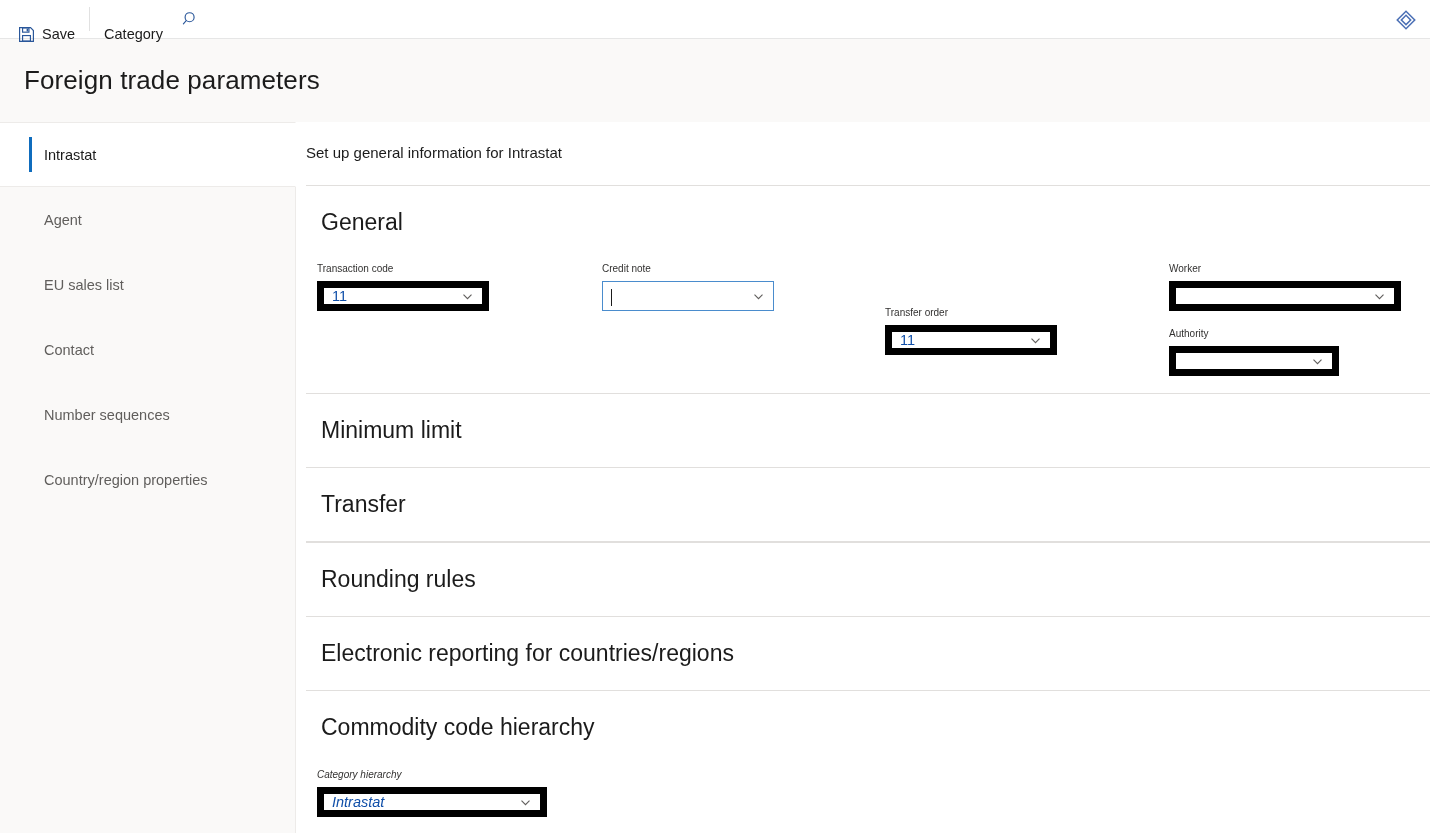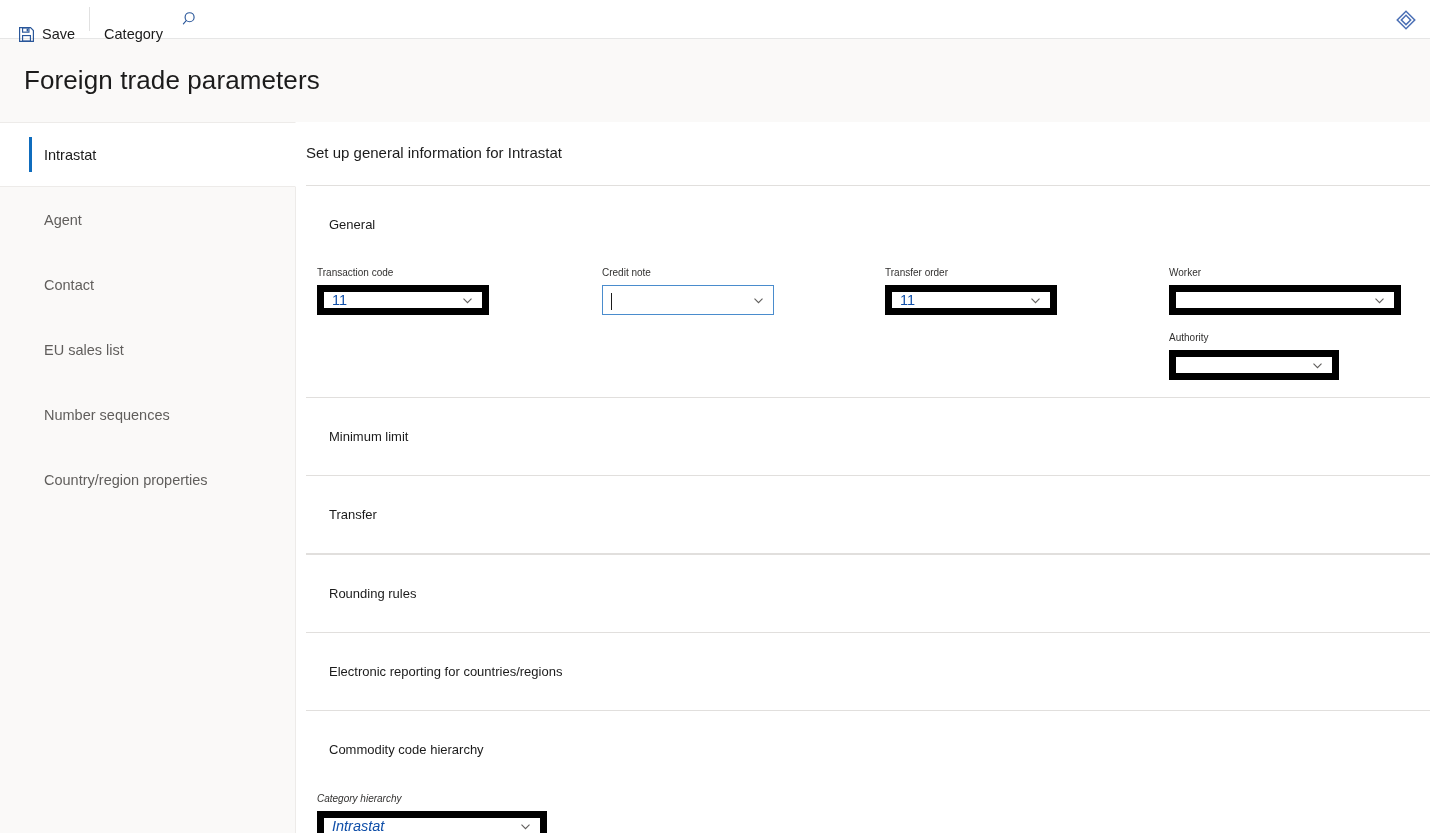--- a/index.html
+++ b/index.html
@@ -138,25 +138,25 @@
     margin: 0 0 24px 0;
   }
   .hr {
     height: 1px;
     background: #e1dfdd;
     margin: 0 0 0 10px;
   }
 
   .section { padding: 0 0 0 10px; }
   .section-head {
-    font-size: 13px;
+    font-size: 23px;
     font-weight: 400;
     color: #1b1b1b;
     padding: 19px 0 0 11px;
-    margin: 12px;
+    margin: 4px;
   }
   .section-head.clickable { cursor: pointer; }
 
   .fields {
     display: flex;
     padding: 21px 0 0 11px;
     min-height: 108px;
   }
   .field-col { position: relative; }
   .field-label {
@@ -256,24 +256,24 @@
 <div class="body">
 
   <div class="rail">
     <div class="rail-item selected">
       <span>Intrastat</span>
     </div>
     <div class="rail-item">
       <span>Agent</span>
     </div>
     <div class="rail-item">
+      <span>EU sales list</span>
+    </div>
+    <div class="rail-item">
       <span>Contact</span>
-    </div>
-    <div class="rail-item">
-      <span>EU sales list</span>
     </div>
     <div class="rail-item">
       <span>Number sequences</span>
     </div>
     <div class="rail-item">
       <span>Country/region properties</span>
     </div>
   </div>
 
   <div class="content">
@@ -303,21 +303,21 @@
           <div class="combo focused" style="width:172px;">
             <span class="val"><span class="caret"></span><span></span></span>
             <span class="chev">
               <svg width="13" height="13" viewBox="0 0 13 13">
                   <polyline points="2.5,4.6 6.5,8.6 10.5,4.6" fill="none" stroke="#605e5c" stroke-width="1.1"></polyline>
                 </svg>
             </span>
           </div>
         </div>
 
-        <div class="field-col" style="width:284px;">
+        <div class="field-col" style="width:284px;margin-top:44px;">
           <div class="field-label">Transfer order</div>
           <div class="combo" style="width:172px;">
             <span class="val">11</span>
             <span class="chev">
               <svg width="13" height="13" viewBox="0 0 13 13">
                   <polyline points="2.5,4.6 6.5,8.6 10.5,4.6" fill="none" stroke="#605e5c" stroke-width="1.1"></polyline>
                 </svg>
             </span>
           </div>
         </div>

